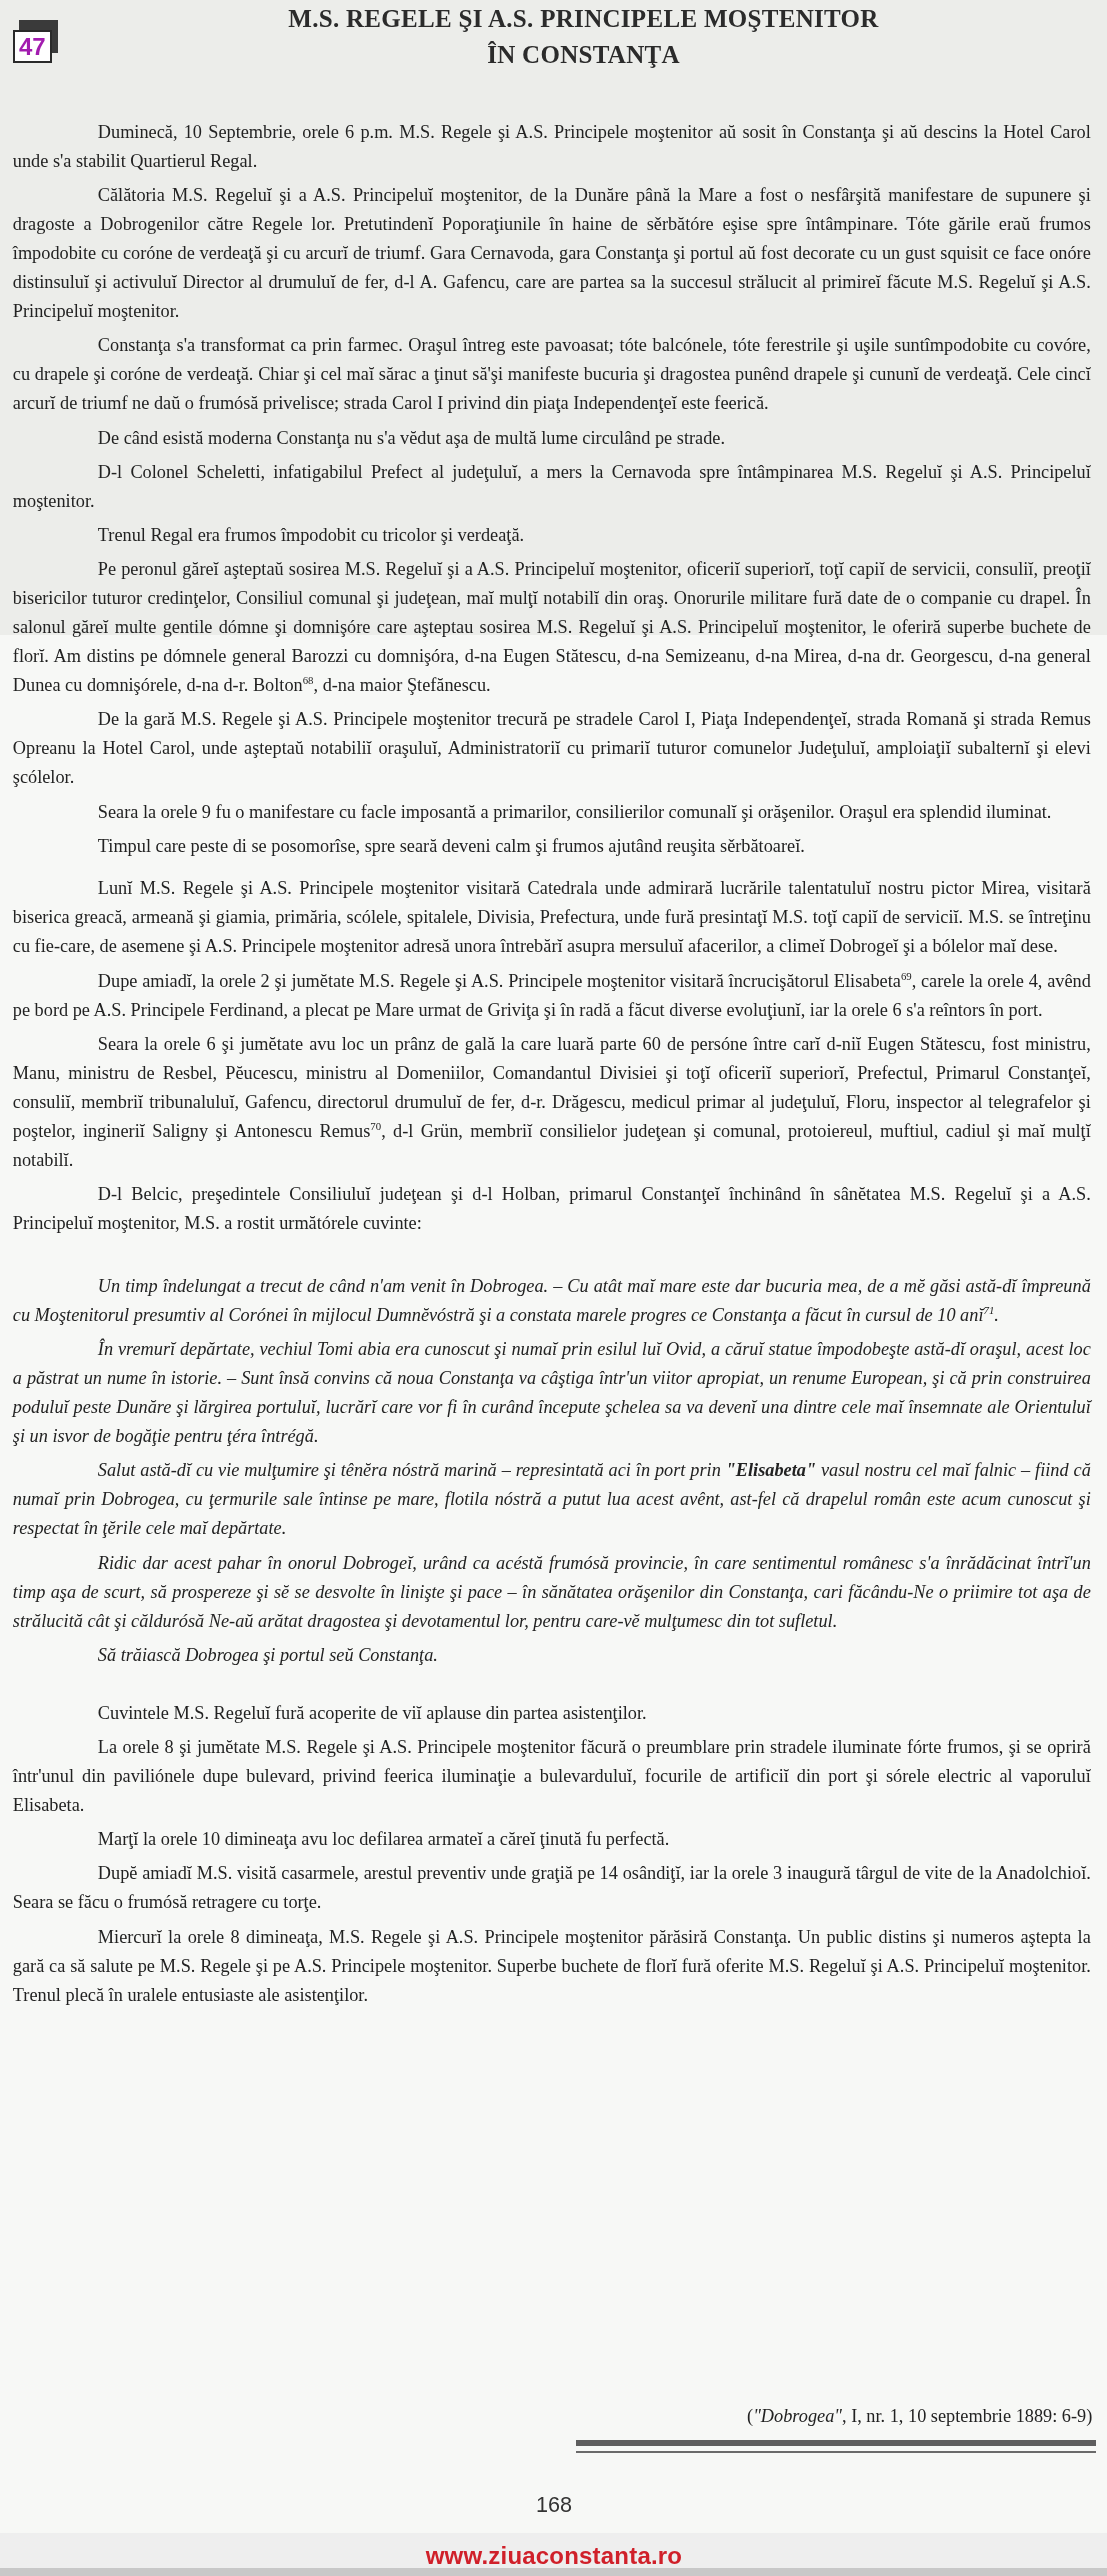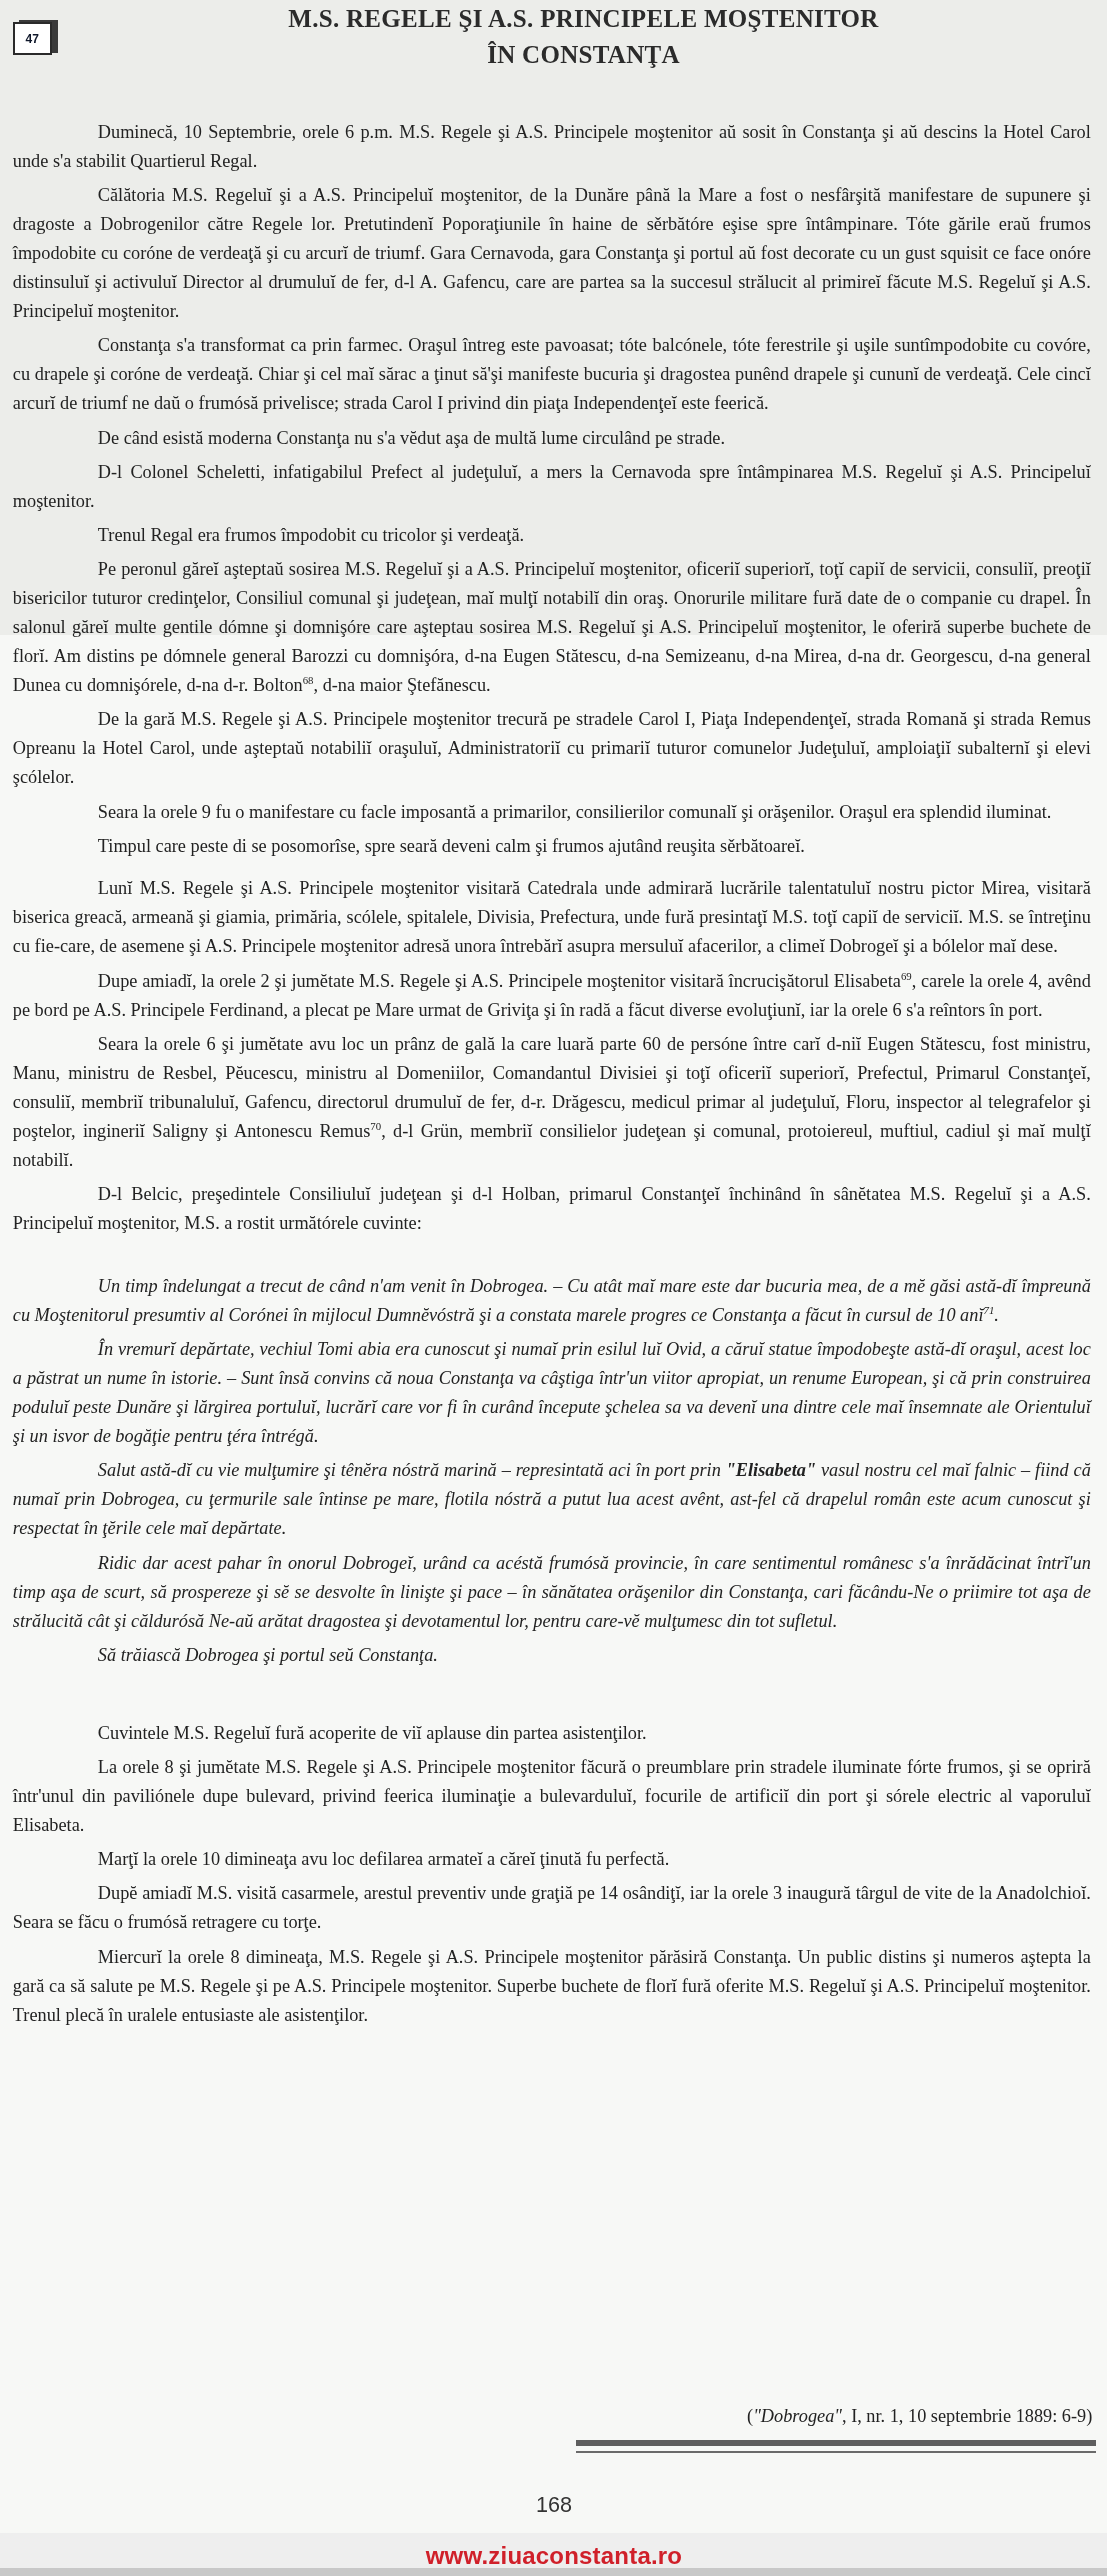--- a/index.html
+++ b/index.html
@@ -23,46 +23,46 @@
   .page { position: absolute; left: 0; top: 0; width: 1108px; height: 2576px; }
 
   .badge {
     position: absolute; left: 12.8px; top: 13.8px; width: 39px; height: 33px;
   }
   .badge .shadow {
     position: absolute; left: 5.9px; top: 5.9px; width: 39px; height: 33px;
     background: #3a3a3a;
   }
   .badge .box {
-    position: absolute; left: 0; top: 8px; width: 35px; height: 29.5px;
+    position: absolute; left: 0; top: 16px; width: 35px; height: 29.5px;
     background: #fff; border: 2px solid #2a2a2a;
     display: flex; align-items: center; justify-content: center;
     font-family: "Liberation Sans", "DejaVu Sans", sans-serif;
-    font-weight: bold; font-size: 12px; color: #0f172a;
+    font-weight: bold; font-size: 24px; color: #a21caf;
   }
   .title {
     position: absolute; left: 59px; top: 1px; width: 1049px;
     text-align: center;
     font-family: "Liberation Serif", serif;
     font-weight: bold;
     font-size: 25px; line-height: 36px;
     color: #2b2b2b;
     letter-spacing: 0.3px;
   }
   .body {
     position: absolute; left: 12.8px; top: 118px; width: 1078px;
     font-size: 18.3px;
     line-height: 29px;
     text-align: justify;
   }
   .body p { margin: 0 0 5.2px 0; text-indent: 85px; }
   .body p.gap { margin-top: 13.8px; }
   .body p.speech { font-style: italic; }
   .body p.speech-first { margin-top: 34px; }
-  .body p.after-speech { margin-top: 49px; }
+  .body p.after-speech { margin-top: 29px; }
   .body sup { font-size: 10.8px; line-height: 0; vertical-align: super; }
   .citation {
     position: absolute; right: 15.7px; top: 2405px;
     font-size: 18.3px; line-height: 23.6px;
   }
   .citation i { font-style: italic; }
   .rule1 {
     position: absolute; left: 576px; top: 2440px; width: 520px; height: 5.9px;
     background: #5e5e5e;
   }

